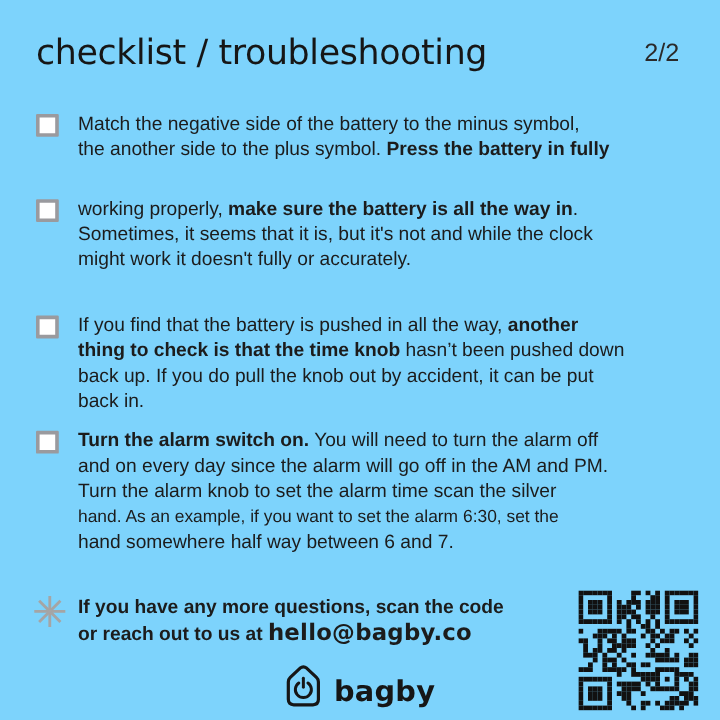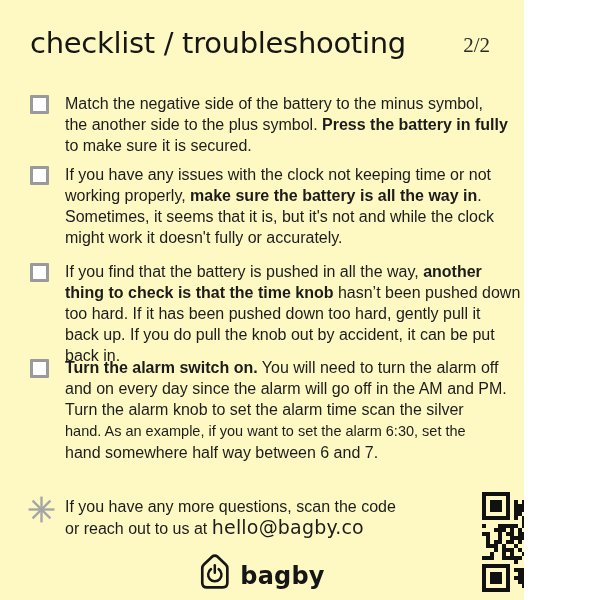--- a/index.html
+++ b/index.html
@@ -1,48 +1,48 @@
 <!DOCTYPE html>
 <html><head>
 <meta charset="utf-8">
 <style>
   html,body{margin:0;padding:0;background:#ffffff;}
   .page{
-    position:relative;width:524px;height:600px;background:#fef9c3;
+    position:relative;width:600px;height:600px;background:#7dd3fc;
     font-family:"Liberation Sans",sans-serif;color:#1c1c1c;overflow:hidden;
   }
   
   .title{
     position:absolute;left:30px;top:26px;margin:0;
     font-family:"DejaVu Sans",sans-serif;font-weight:normal;
     font-size:29px;letter-spacing:-0.3px;color:#161616;white-space:nowrap;
   }
   .page-indicator{
     position:absolute;right:34px;top:33px;font-size:21px;color:#2a2a2a;
-    font-family:Liberation Serif, serif;
+    font-family:Liberation Sans, sans-serif;
   }
   
   .item{position:absolute;left:30px;}
   .item-0{top:93px}
   .item-1{top:164px}
   .item-2{top:261px}
   .item-3{top:357px}
   .checkbox{
     position:absolute;left:0;top:2px;width:13px;height:13px;
     border:3px solid #9a9a9e;border-radius:1px;background:#fff;
   }
   .item-text{margin-left:35px;}
   .line{font-size:16px;line-height:21px;white-space:nowrap;color:#1c1c1c;}
   .line b{font-weight:bold;}
   .seg-alt{font-size:14.5px;}
   .seg-brand{font-family:"DejaVu Sans",sans-serif;font-size:19px;letter-spacing:0.2px;}
   
   .note{position:absolute;left:30px;top:496px;}
   .note-icon{position:absolute;left:-2px;top:0px;}
-  .note-text{margin-left:35px;}
+  .note-text{margin-left:35px;font-weight:bold;}
   
   .qr{position:absolute;left:482px;top:492px;width:100px;height:100px;}
   
   .logo{
     position:absolute;left:50%;top:553px;transform:translateX(-50%);
     display:flex;align-items:center;gap:10px;
   }
   .logo-text{
     font-family:"DejaVu Sans",sans-serif;font-weight:bold;font-size:24px;
     color:#161616;letter-spacing:0.2px;line-height:1;padding-top:4px;
@@ -55,38 +55,35 @@
 
   <h1 class="title">checklist / troubleshooting</h1>
   <div class="page-indicator">2/2</div>
 
   <div id="items">
       <div class="item item-0">
         <span class="checkbox"></span>
         <div class="item-text">
           <div class="line"><span>Match the negative side of the battery to the minus symbol,</span></div>
           <div class="line"><span>the another side to the plus symbol. </span><b>Press the battery in fully</b></div>
-          <div class="line"><span>to make sure it is secured.</span></div>
         </div>
       </div>
       <div class="item item-1">
         <span class="checkbox"></span>
         <div class="item-text">
-          <div class="line"><span>If you have any issues with the clock not keeping time or not</span></div>
           <div class="line"><span>working properly, </span><b>make sure the battery is all the way in</b><span>.</span></div>
           <div class="line"><span>Sometimes, it seems that it is, but it's not and while the clock</span></div>
           <div class="line"><span>might work it doesn't fully or accurately.</span></div>
         </div>
       </div>
       <div class="item item-2">
         <span class="checkbox"></span>
         <div class="item-text">
           <div class="line"><span>If you find that the battery is pushed in all the way, </span><b>another</b></div>
           <div class="line"><b>thing to check is that the time knob</b><span> hasn’t been pushed down</span></div>
-          <div class="line"><span>too hard. If it has been pushed down too hard, gently pull it</span></div>
           <div class="line"><span>back up. If you do pull the knob out by accident, it can be put</span></div>
           <div class="line"><span>back in.</span></div>
         </div>
       </div>
       <div class="item item-3">
         <span class="checkbox"></span>
         <div class="item-text">
           <div class="line"><b>Turn the alarm switch on.</b><span> You will need to turn the alarm off</span></div>
           <div class="line"><span>and on every day since the alarm will go off in the AM and PM.</span></div>
           <div class="line"><span>Turn the alarm knob to set the alarm time scan the silver</span></div>

